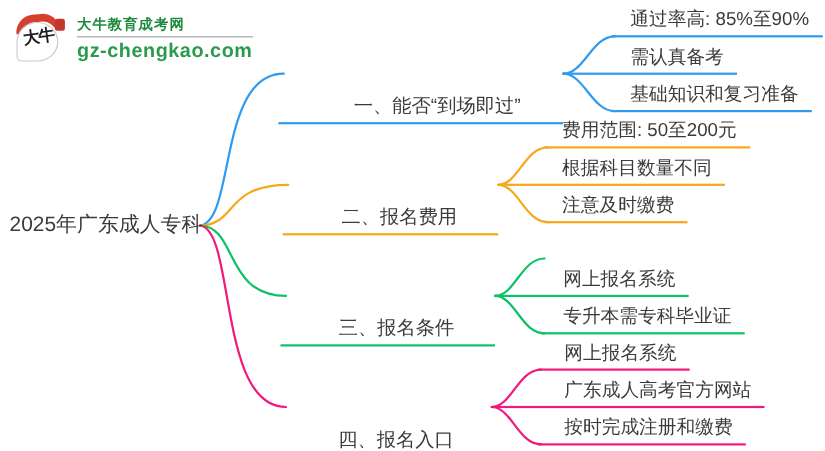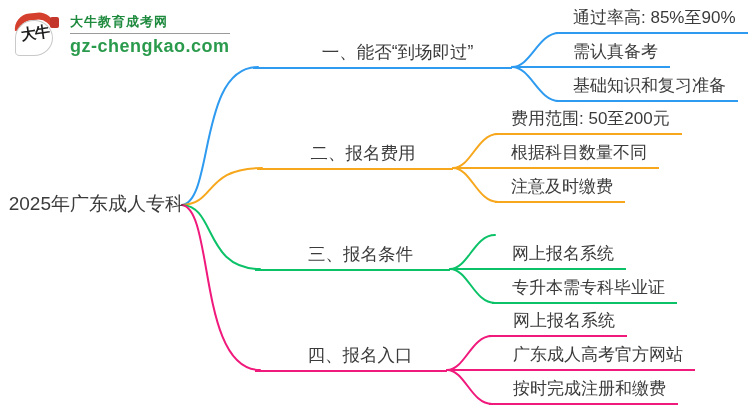--- a/index.html
+++ b/index.html
@@ -25,21 +25,21 @@
   .seal{position:absolute;right:3px;top:6px;width:9px;height:11px;background:#c3362b;border-radius:2px;}
   .logo-text{display:flex;flex-direction:column;}
   .logo-title{font-size:13px;font-weight:bold;color:#1e8a3e;letter-spacing:1px;}
   .logo-divider{height:1px;background:#9a9a9a;margin:2px 0 2px 0;}
   .logo-domain{font-size:18px;font-weight:bold;color:#2a9a4c;letter-spacing:0.5px;}
 
   
   .root{position:absolute;left:8px;top:191px;width:176px;text-align:right;
         font-size:19px;color:#3b3b3b;}
   .blabel{position:absolute;height:28px;line-height:26px;border-bottom:2px solid;
-        font-size:17.5px;text-align:center;box-sizing:content-box;}
+        font-size:17.5px;text-align:center;box-sizing:content-box;margin-top:44px;}
   .child{position:absolute;height:27px;line-height:25px;border-bottom:2px solid;
         font-size:17px;padding-right:12px;white-space:nowrap;}
 </style>
 </head>
 <body>
 
 <div class="stage">
 
   <svg class="connectors">
 

